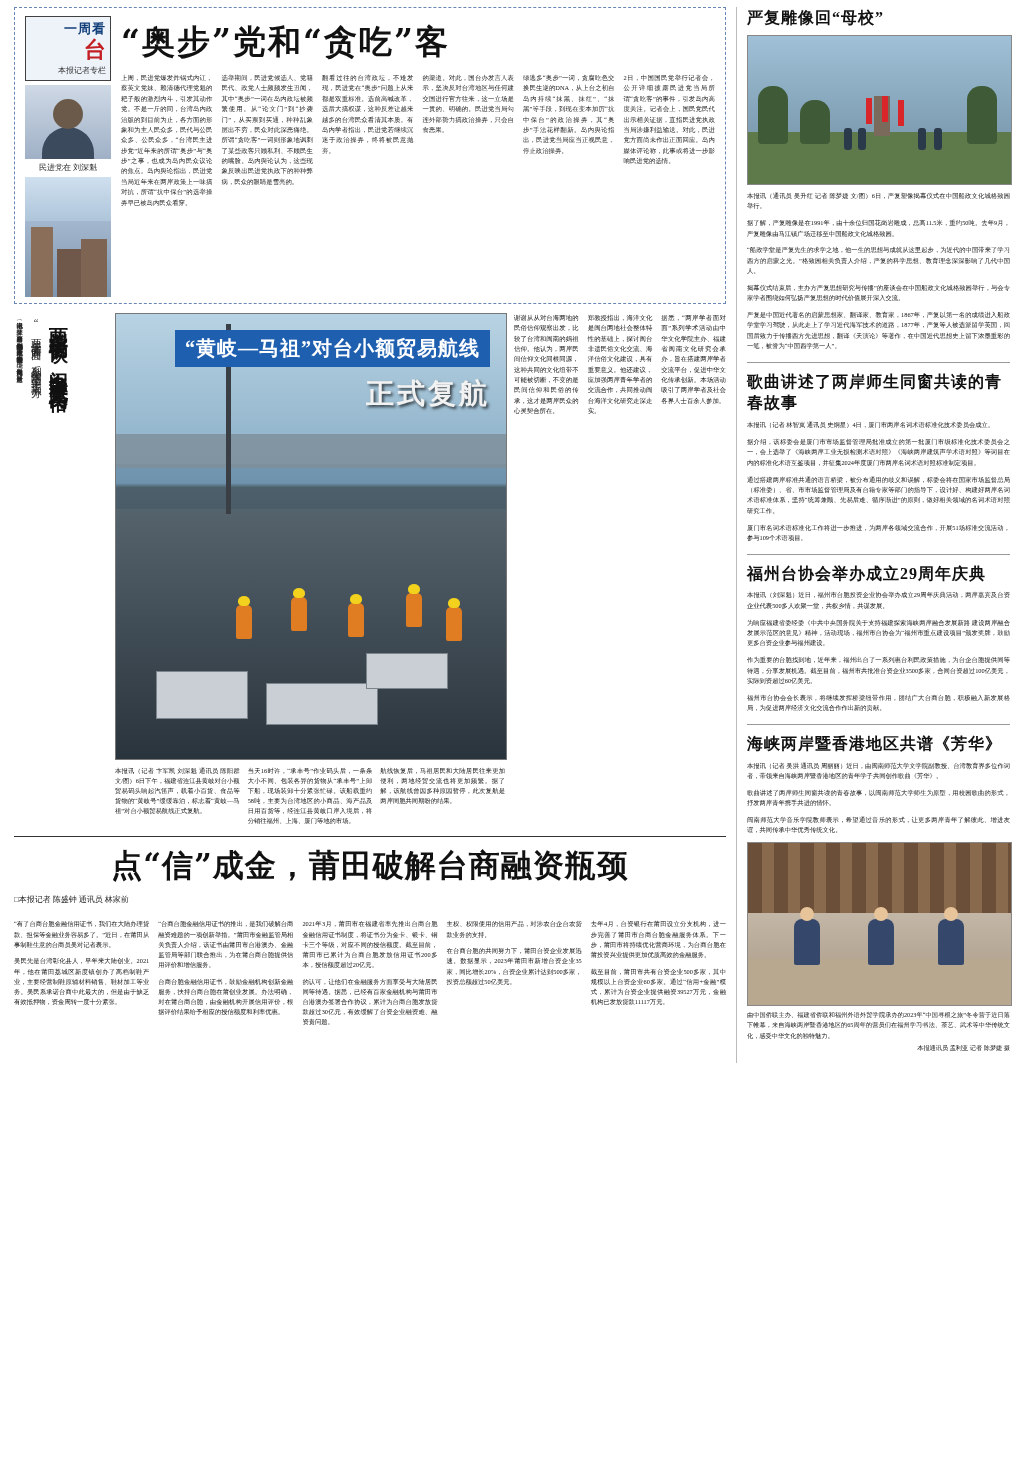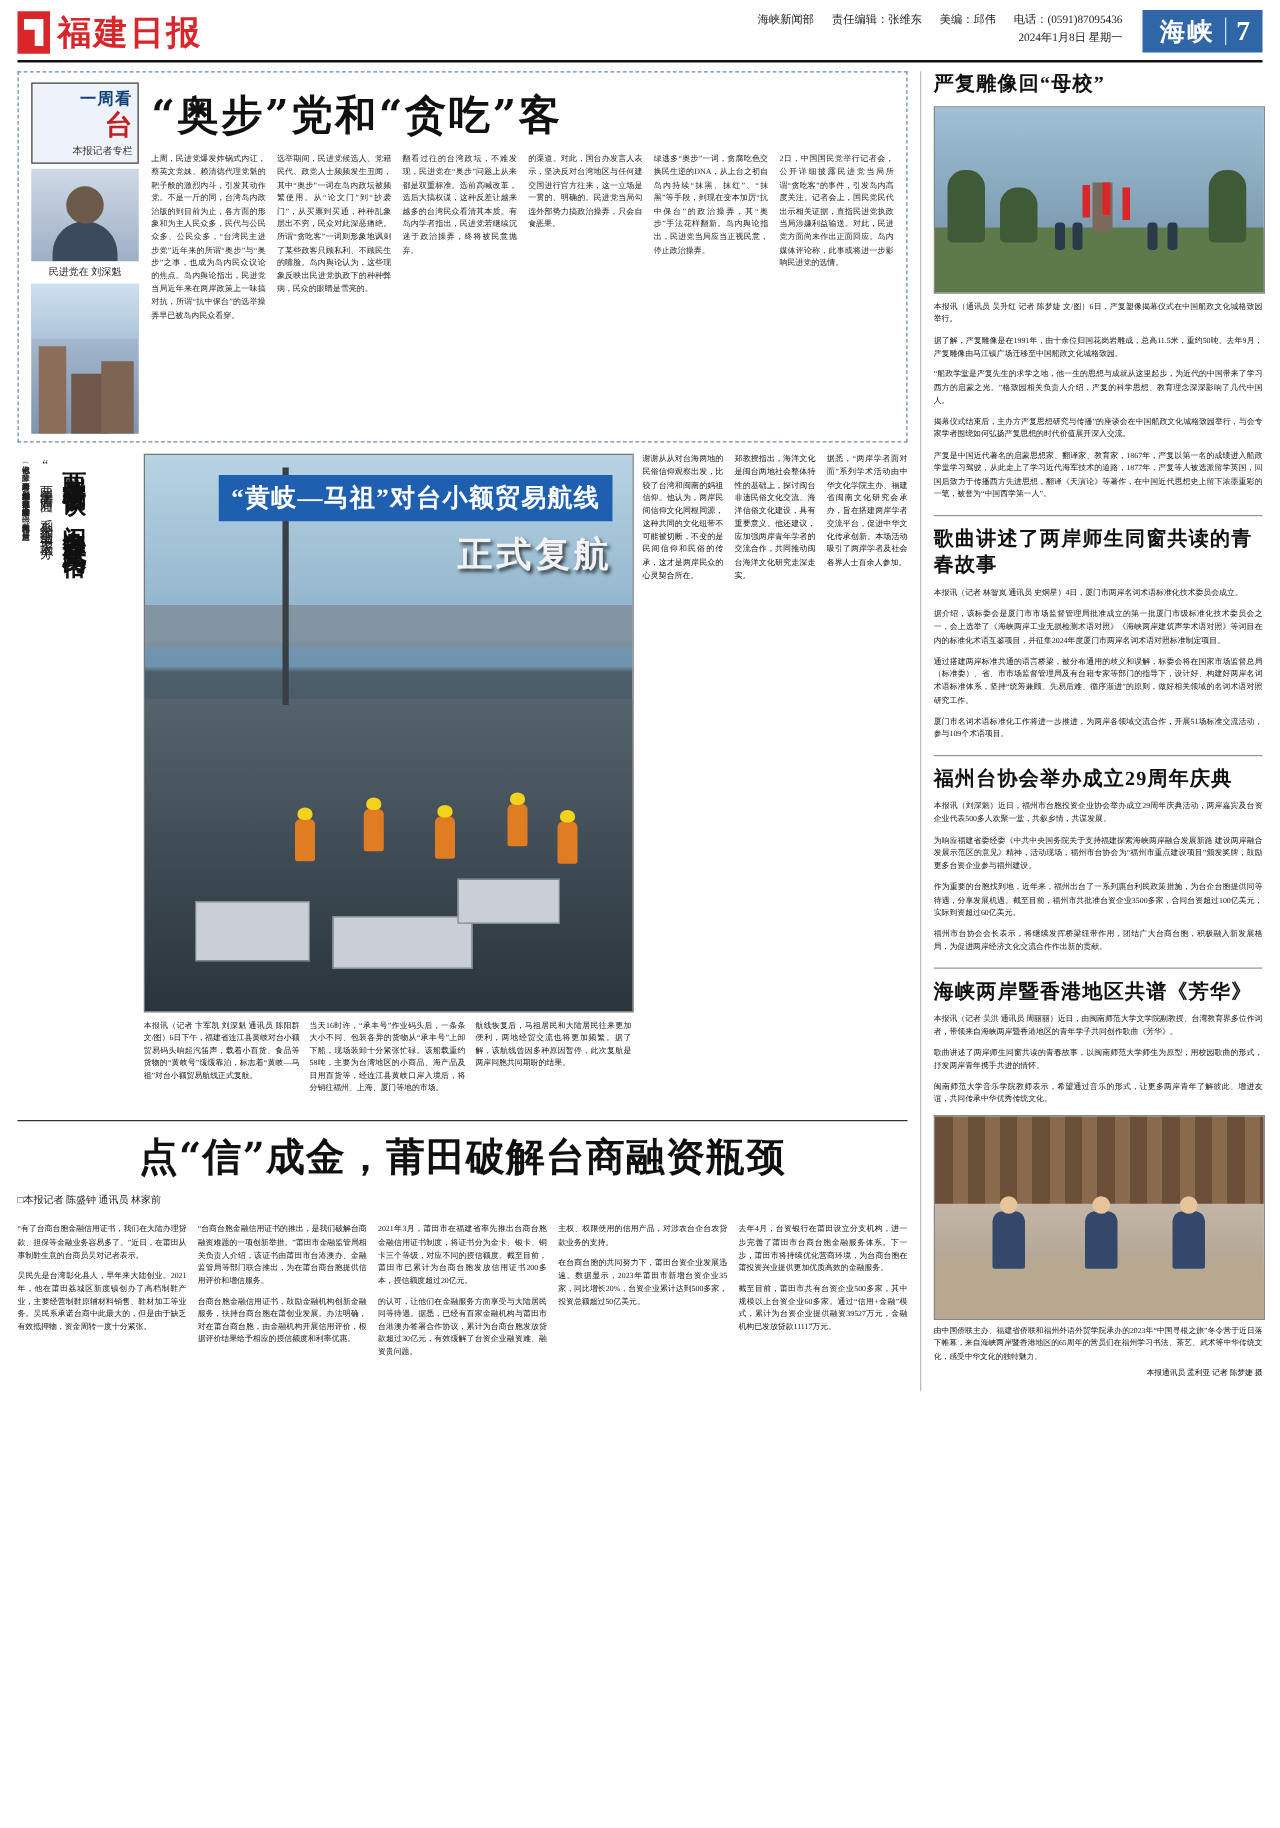--- a/index.html
+++ b/index.html
@@ -75,21 +75,21 @@
   .ph-title .l1{display:inline-block;background:#1e5fb0;color:#fff;font-size:20px;font-weight:bold;padding:5px 10px;letter-spacing:1px;}
   .ph-title .l2{display:block;margin-top:8px;font-size:28px;font-weight:bold;color:#f2f2f2;text-shadow:2px 2px 3px rgba(0,0,0,.7);letter-spacing:3px;}
   .cap-cols{display:flex;gap:8px;margin-top:6px;}
   .cap-cols .c{flex:1;font-size:6.3px;line-height:1.6;text-align:justify;}
 
   .mid-text{flex:1;}
   .mid-text .cols{display:flex;gap:9px;}
   .mid-text .cols .c{flex:1;font-size:6.4px;line-height:1.62;text-align:justify;}
 
   
-  .bottom{margin-top:20px;border-top:1px solid #333;padding-top:8px;}
+  .bottom{margin-top:10px;border-top:1px solid #333;padding-top:8px;}
   .bt-title{font-size:31px;font-weight:bold;text-align:center;letter-spacing:1px;font-family:"DejaVu Serif",serif;}
   .bt-byline{text-align:left;font-size:8px;margin-top:7px;color:#222;}
   .bt-cols{display:flex;gap:9px;margin-top:8px;}
   .bt-cols .c{flex:1;font-size:6.3px;line-height:1.62;text-align:justify;}
 
   
   .r-item{margin-bottom:10px;}
   .r-title{font-size:16px;font-weight:bold;letter-spacing:1px;line-height:1.35;margin-bottom:6px;}
   .r-photo{width:100%;height:148px;background:linear-gradient(#9fc0d6,#6d8ba0);position:relative;overflow:hidden;border:1px solid #888;}
   .r-photo .grass{position:absolute;left:0;bottom:0;right:0;height:52px;background:#5f7a4a;}
@@ -105,40 +105,20 @@
   .r-photo2 .kid{position:absolute;bottom:40px;width:26px;height:46px;background:#35486b;border-radius:8px 8px 2px 2px;}
   .r-photo2 .kid:after{content:"";position:absolute;left:6px;top:-12px;width:14px;height:14px;border-radius:50%;background:#e8c49a;}
   .r-cap{font-size:6.2px;line-height:1.65;text-align:justify;margin-top:4px;}
   .r-credit{font-size:6.2px;text-align:right;margin-top:3px;}
 </style>
 </head>
 <body>
 
 <div class="page">
 
-  <div class="masthead">
-    <div class="logo-wrap">
-      <div class="logo-mark"></div>
-      <div class="logo-text">福建日报</div>
-    </div>
-    <div class="masthead-center">
-      <div class="line1">
-        <span>海峡新闻部</span>
-        <span>责任编辑：张维东</span>
-        <span>美编：邱伟</span>
-        <span>电话：(0591)87095436</span>
-      </div>
-      <div class="line2">2024年1月8日 星期一</div>
-    </div>
-    <div class="badge">
-      <div class="t">海峡</div>
-      <div class="bar"></div>
-      <div class="n">7</div>
-    </div>
-  </div>
 
   <div class="body-grid">
 
     <div class="left-col">
 
       <div class="feature">
         <div class="feature-side">
           <div class="side-card">
             <div class="k1">一周看</div>
             <div class="k2">台</div>

